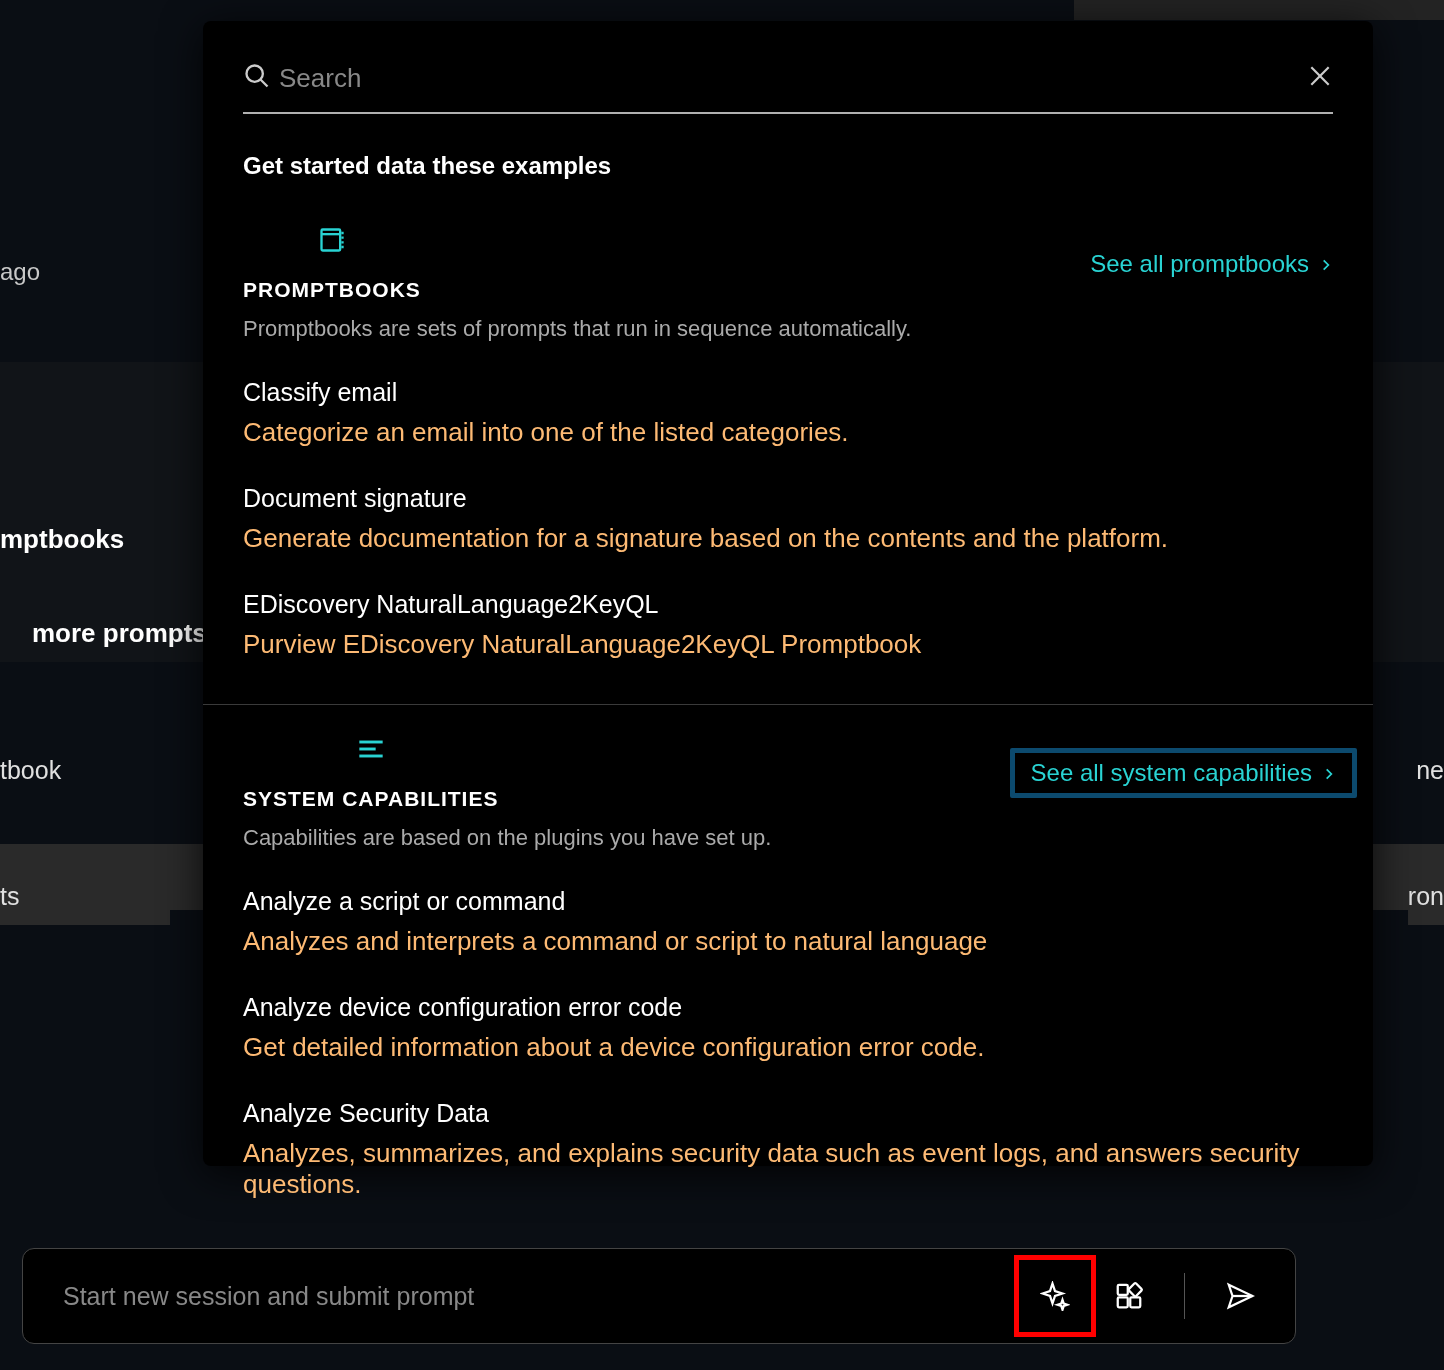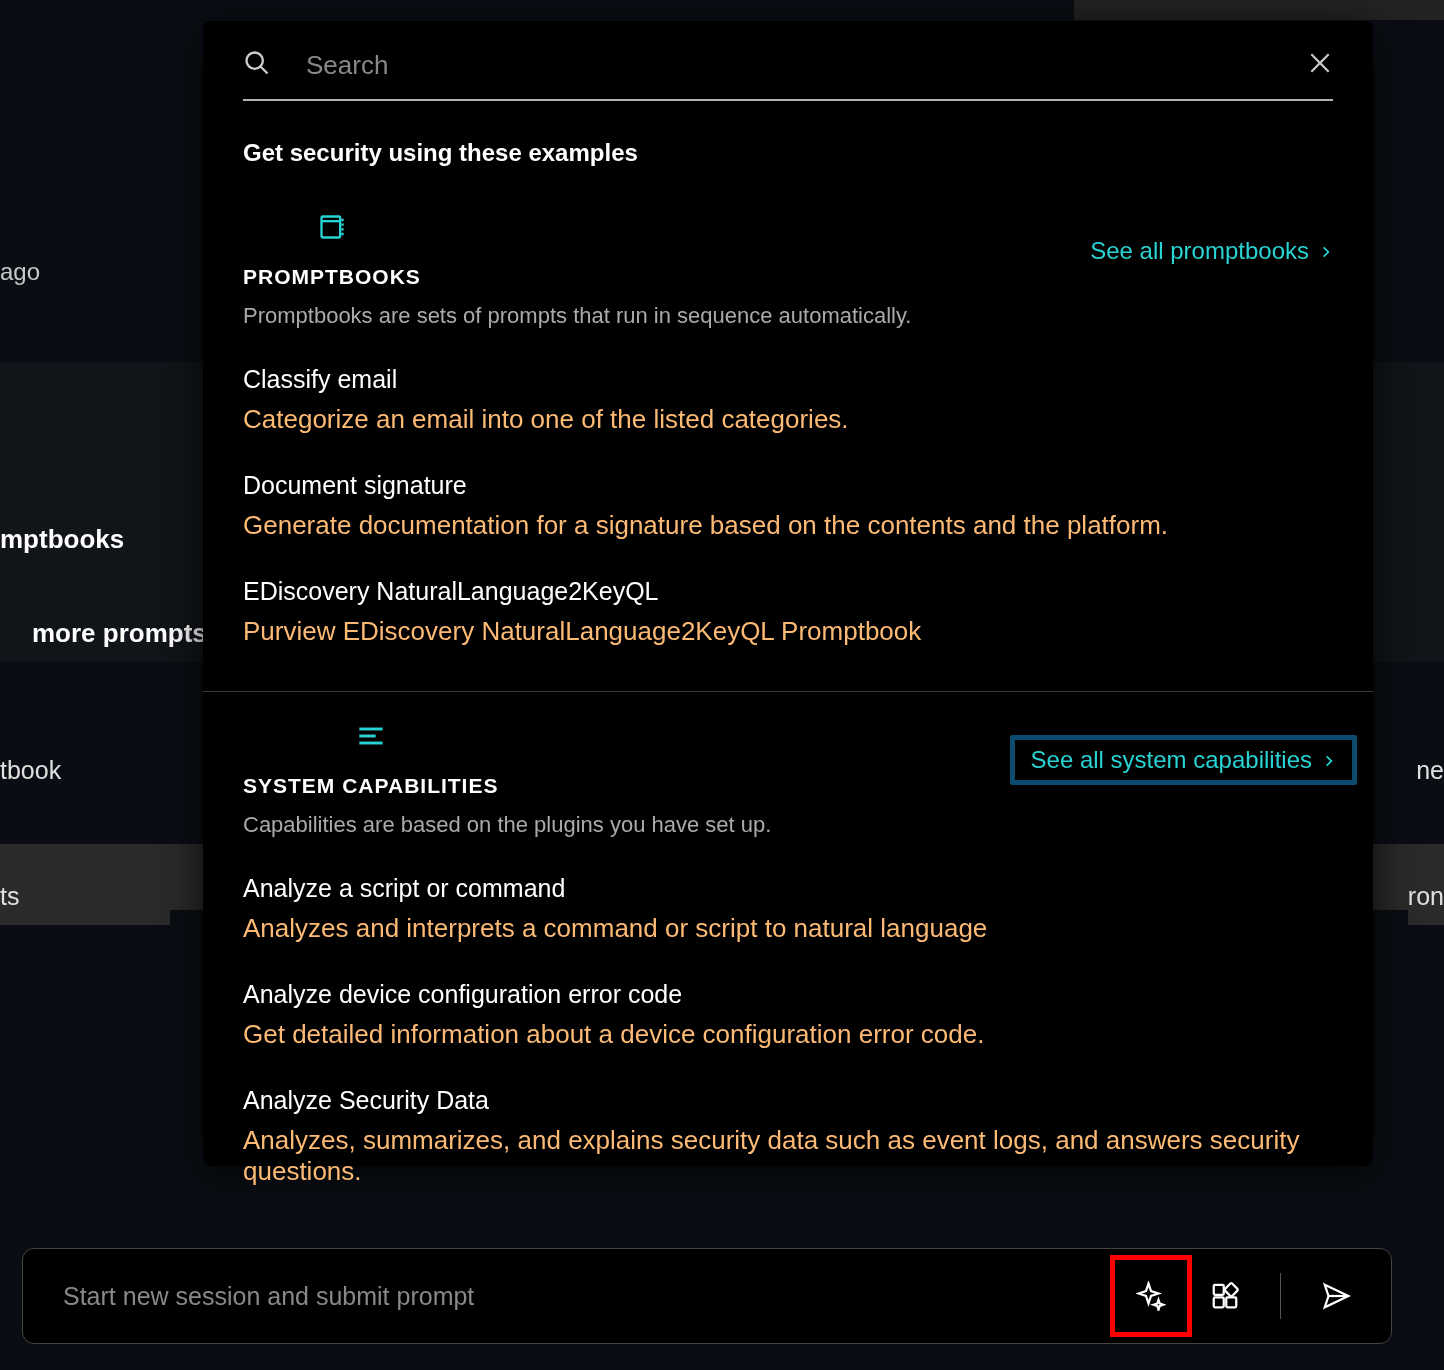--- a/index.html
+++ b/index.html
@@ -43,22 +43,22 @@
       height: 1145px;
       background: #000000;
       border-radius: 8px;
       padding: 0;
       box-shadow: 0 8px 40px rgba(0,0,0,0.8);
     }
     
     .search-row {
       display: flex;
       align-items: center;
-      padding: 28px 40px 0 40px;
-      gap: 35px;
+      padding: 41px 40px 0 40px;
+      gap: 8px;
     }
     .search-icon svg { width: 28px; height: 28px; }
     .search-input {
       flex: 1;
       background: transparent;
       border: none;
       color: #aaa;
       font-size: 26px;
       outline: none;
     }
@@ -143,21 +143,21 @@
     .syscap-seeall-wrap {
       display: flex;
       align-items: center;
     }
     
     
     .prompt-bar {
       position: absolute;
       left: 22px;
       bottom: 26px;
-      width: 1370px;
+      width: 1274px;
       height: 96px;
       background: #000;
       border: 1px solid #444;
       border-radius: 12px;
       display: flex;
       align-items: center;
       padding: 0 28px 0 40px;
     }
     .prompt-input {
       flex: 1;
@@ -224,21 +224,21 @@
     <input class="search-input" placeholder="Search" style="">
     <span class="close-btn">
       <svg viewBox="0 0 24 24" fill="none" stroke="#ccc" stroke-width="2">
           <line x1="4" y1="4" x2="20" y2="20"></line>
           <line x1="20" y1="4" x2="4" y2="20"></line>
         </svg>
     </span>
   </div>
   <div class="search-underline"></div>
 
-  <div class="subtitle">Get security using these examples</div>
+  <div class="subtitle">Get started data these examples</div>
 
   <div class="section-header">
     <div class="section-header-left">
       <span class="section-icon">
         <svg viewBox="0 0 24 24" fill="none" stroke="#29d3d3" stroke-width="2">
             <rect x="3" y="3" width="16" height="18" rx="1"></rect>
             <line x1="3" y1="7" x2="19" y2="7"></line>
             <line x1="21" y1="5" x2="21" y2="19" stroke-dasharray="2 2"></line>
           </svg>
       </span>

